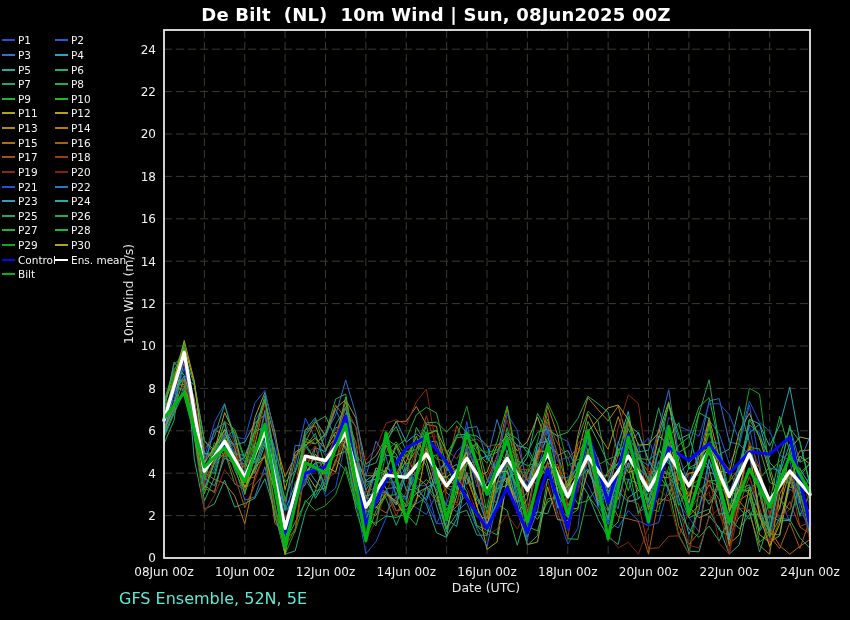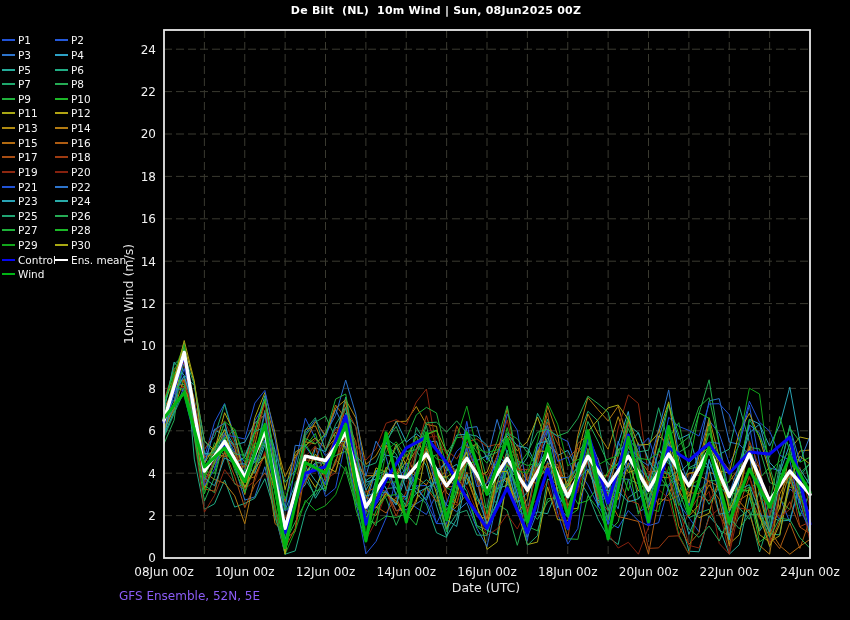--- a/index.html
+++ b/index.html
@@ -1,27 +1,27 @@
 <!DOCTYPE html>
 <html><head>
 <meta charset="utf-8">
 <style>
   html,body{margin:0;padding:0;background:#000;width:850px;height:620px;overflow:hidden;
     font-family:"DejaVu Sans","Liberation Sans",sans-serif;position:relative;}
   #page{position:absolute;inset:0;width:850px;height:620px;background:#000;}
   #chart-title{position:absolute;top:4px;left:0;width:850px;text-align:center;padding-left:22px;
-    box-sizing:border-box;color:#fff;font-size:11px;font-weight:bold;white-space:pre;letter-spacing:.2px;}
+    box-sizing:border-box;color:#fff;font-size:18px;font-weight:bold;white-space:pre;letter-spacing:.2px;}
   #legend{position:absolute;top:33px;left:2px;display:grid;grid-template-columns:53px 70px;
     grid-auto-rows:14.63px;align-items:center;}
   .leg-row{display:flex;align-items:center;color:#f5f5f5;font-size:10.5px;white-space:pre;}
   .leg-sw{display:inline-block;width:13px;height:2px;margin-right:3px;flex-shrink:0;}
   svg{position:absolute;top:0;left:0;}
   .ticklab{fill:#f2f2f2;font-size:12px;font-family:"DejaVu Sans","Liberation Sans",sans-serif;}
   .axtitle{fill:#e8e8e8;font-size:12.5px;font-family:"DejaVu Sans","Liberation Sans",sans-serif;}
-  #footer-left,#footer-right{position:absolute;color:#8b5cf6;font-size:12px;}
+  #footer-left,#footer-right{position:absolute;color:#5eead4;font-size:16px;}
   #footer-left{left:119px;top:589px;}
   #footer-right{left:649px;top:590px;}
 </style>
 </head>
 <body>
 
 <div id="page">
   <div id="chart-title">De Bilt  (NL)  10m Wind | Sun, 08Jun2025 00Z</div>
 
   <div id="legend">
@@ -50,21 +50,21 @@
       <div class="leg-row"><span class="leg-sw" style="background: rgb(41, 163, 181);"></span><span>P23</span></div>
       <div class="leg-row"><span class="leg-sw" style="background: rgb(41, 171, 169);"></span><span>P24</span></div>
       <div class="leg-row"><span class="leg-sw" style="background: rgb(31, 164, 114);"></span><span>P25</span></div>
       <div class="leg-row"><span class="leg-sw" style="background: rgb(37, 171, 84);"></span><span>P26</span></div>
       <div class="leg-row"><span class="leg-sw" style="background: rgb(30, 177, 57);"></span><span>P27</span></div>
       <div class="leg-row"><span class="leg-sw" style="background: rgb(27, 184, 39);"></span><span>P28</span></div>
       <div class="leg-row"><span class="leg-sw" style="background: rgb(18, 165, 27);"></span><span>P29</span></div>
       <div class="leg-row"><span class="leg-sw" style="background: rgb(169, 169, 19);"></span><span>P30</span></div>
       <div class="leg-row"><span class="leg-sw" style="background: rgb(7, 7, 240);"></span><span>Control</span></div>
       <div class="leg-row"><span class="leg-sw" style="background: rgb(255, 255, 255);"></span><span>Ens. mean</span></div>
-      <div class="leg-row"><span class="leg-sw" style="background: rgb(0, 180, 20);"></span><span>Wind</span></div>
+      <div class="leg-row"><span class="leg-sw" style="background: rgb(0, 180, 20);"></span><span>Bilt</span></div>
     </div>
 
   <svg id="chart" width="850" height="620">
     <g id="grid-layer">
         <line x1="164" y1="515.6" x2="810" y2="515.6" stroke="#3a3a30" stroke-width="1" stroke-dasharray="8 4"></line>
         <line x1="164" y1="473.2" x2="810" y2="473.2" stroke="#3a3a30" stroke-width="1" stroke-dasharray="8 4"></line>
         <line x1="164" y1="430.8" x2="810" y2="430.8" stroke="#3a3a30" stroke-width="1" stroke-dasharray="8 4"></line>
         <line x1="164" y1="388.4" x2="810" y2="388.4" stroke="#3a3a30" stroke-width="1" stroke-dasharray="8 4"></line>
         <line x1="164" y1="346" x2="810" y2="346" stroke="#3a3a30" stroke-width="1" stroke-dasharray="8 4"></line>
         <line x1="164" y1="303.6" x2="810" y2="303.6" stroke="#3a3a30" stroke-width="1" stroke-dasharray="8 4"></line>

